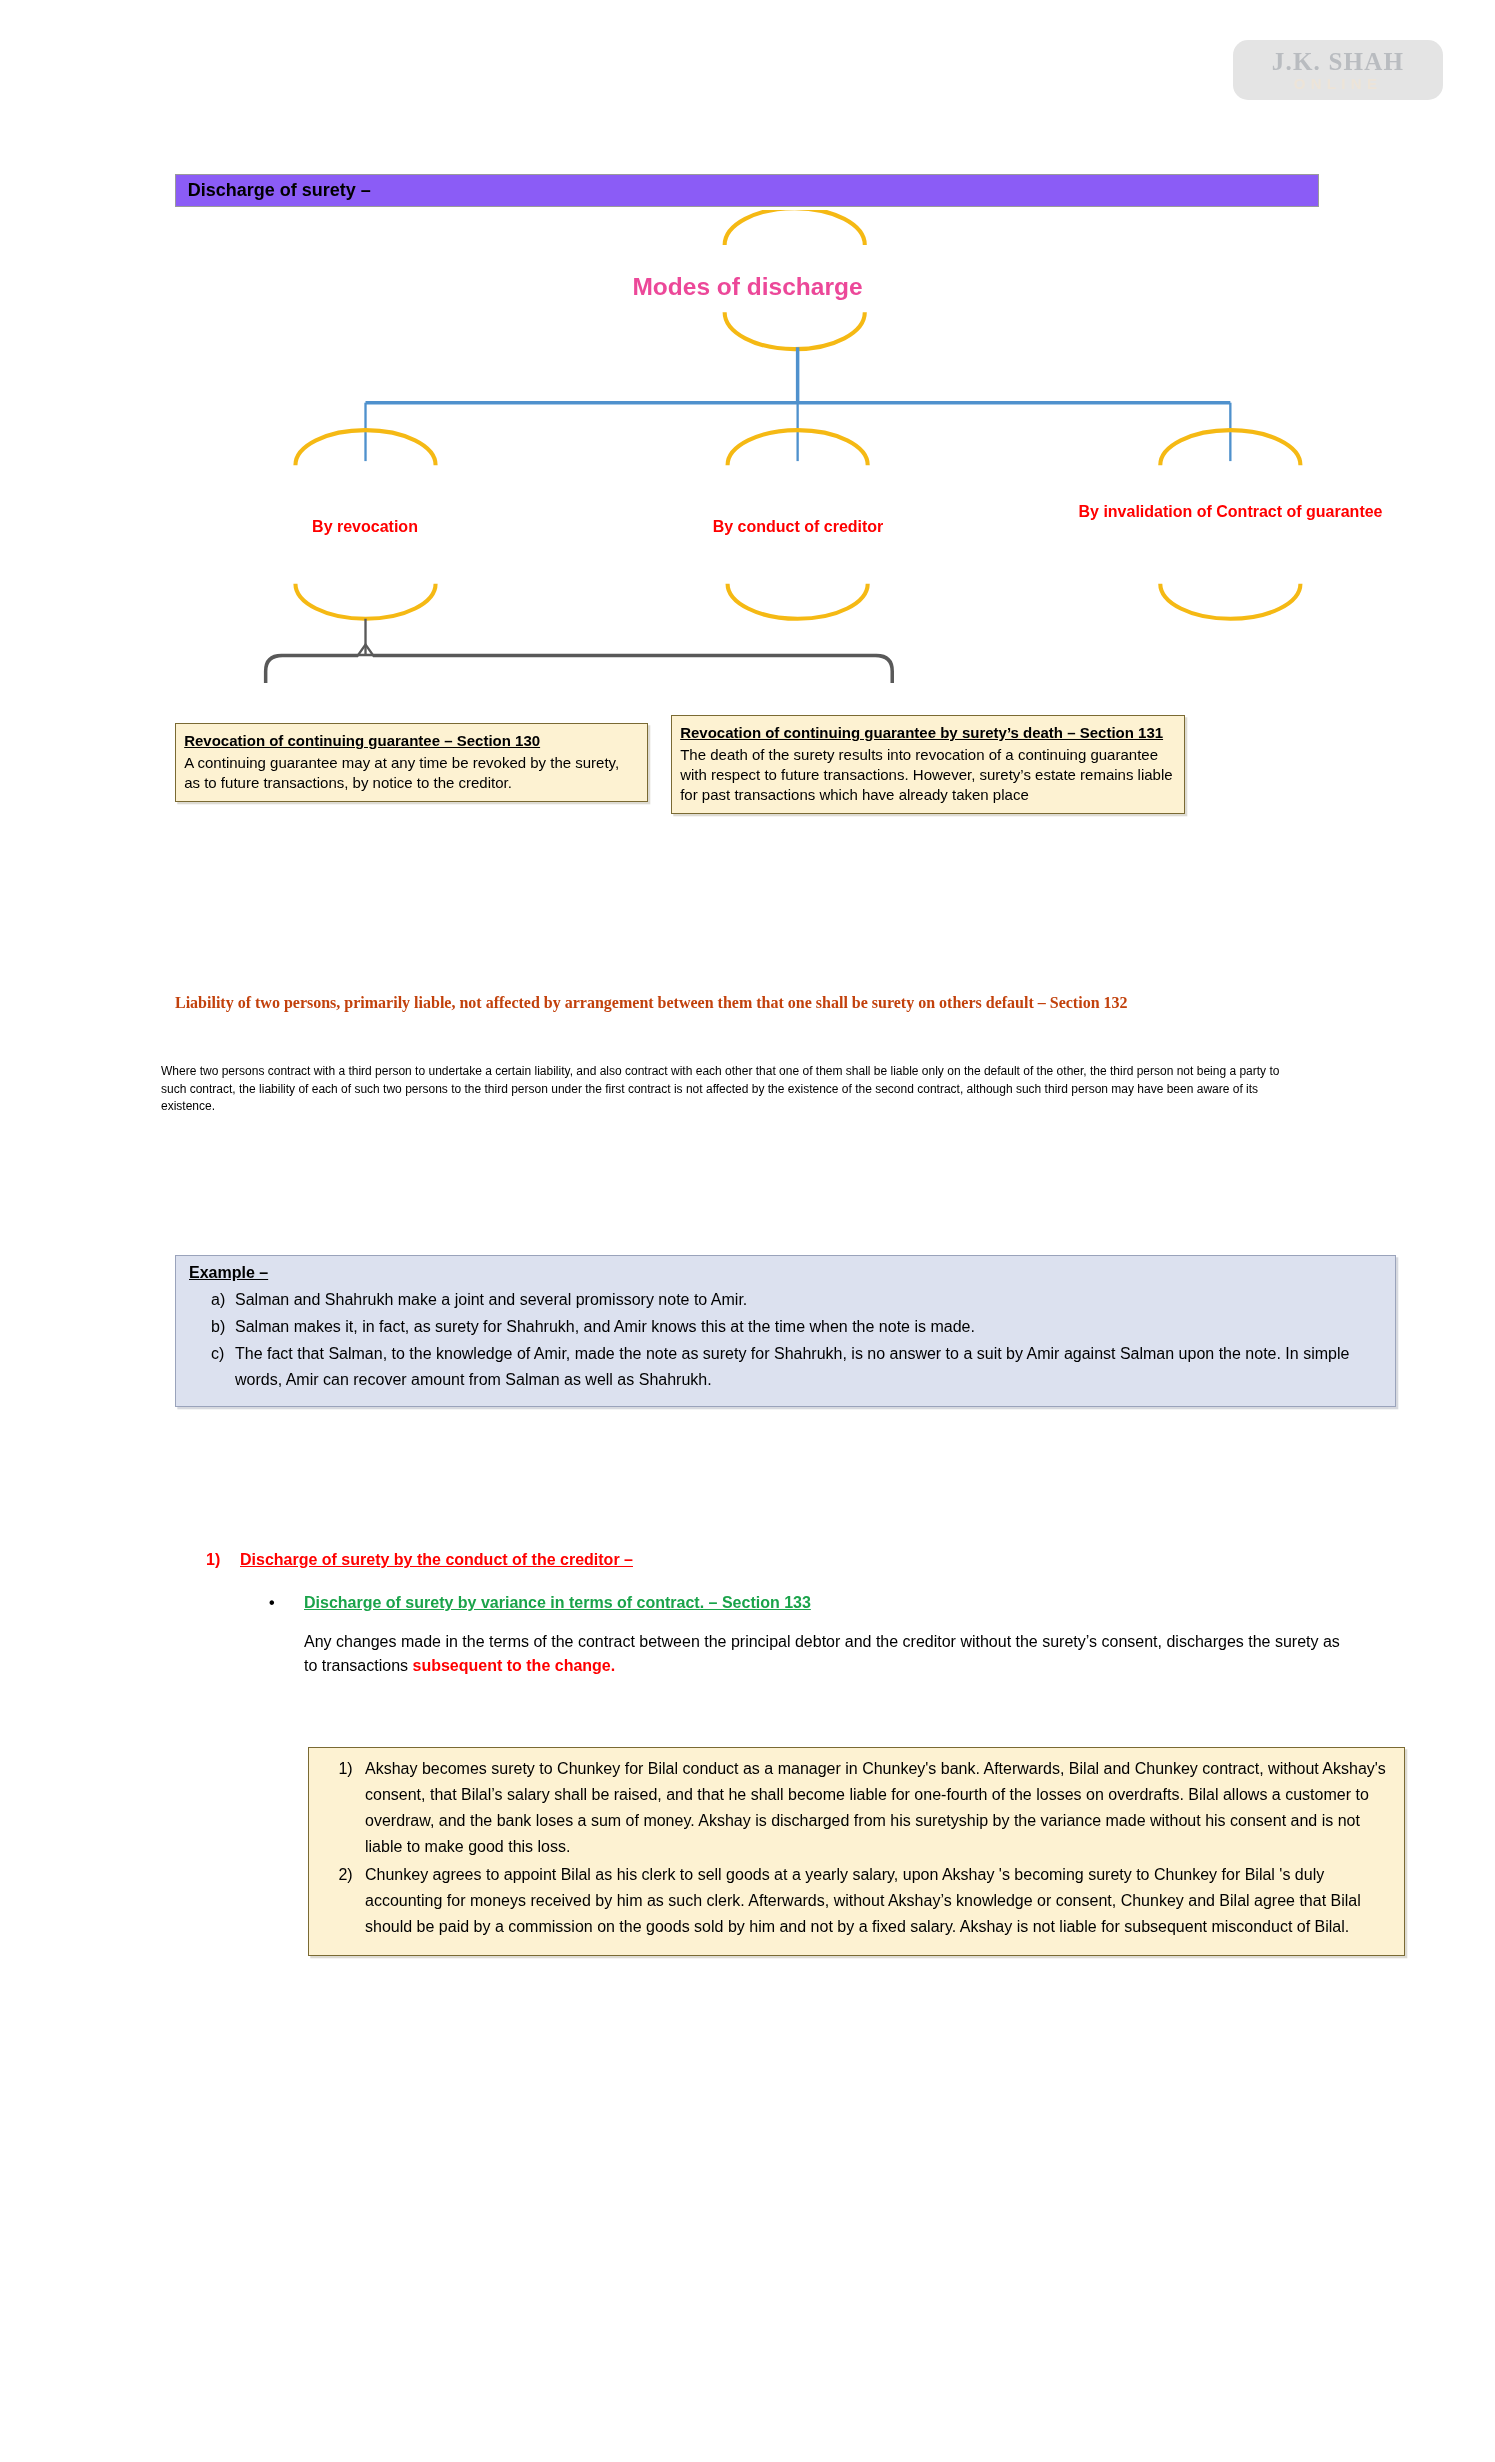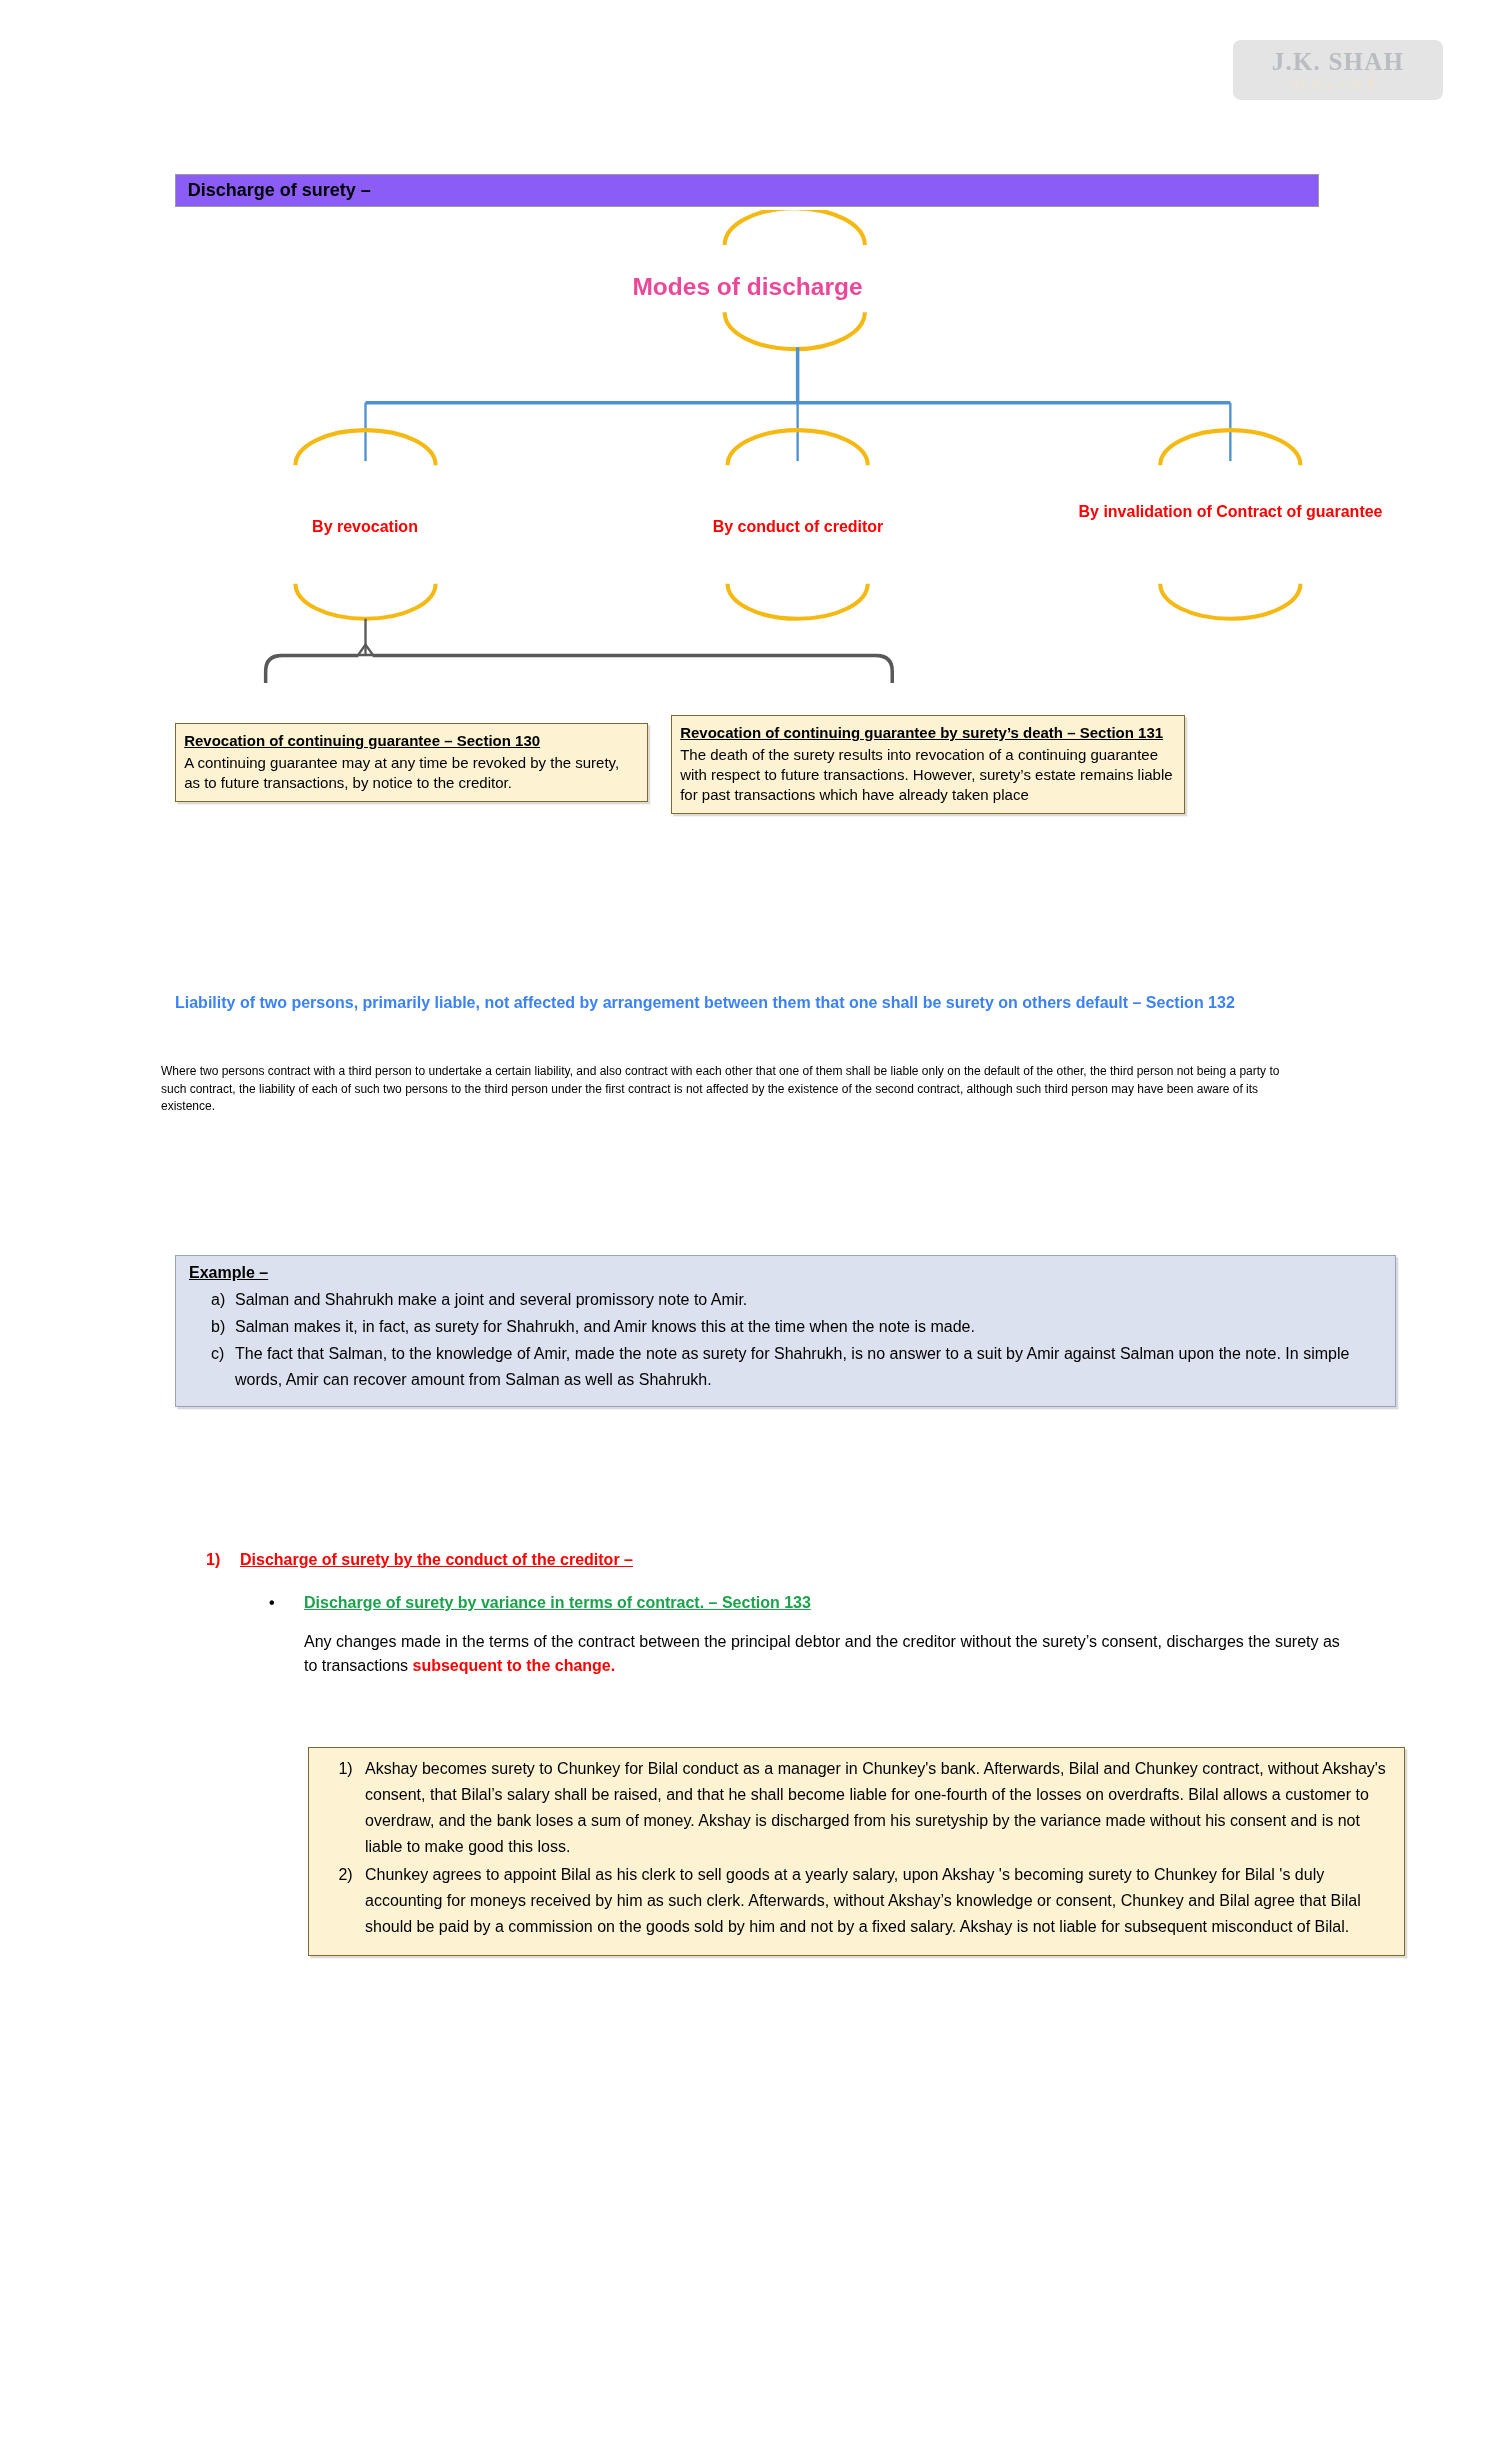--- a/index.html
+++ b/index.html
@@ -17,21 +17,21 @@
   }
 
   
   .logo-box {
     position: absolute;
     left: 1233px;
     top: 40px;
     width: 210px;
     height: 60px;
     background: #e4e4e4;
-    border-radius: 8px;
+    border-radius: 15px;
     display: flex;
     flex-direction: column;
     align-items: center;
     justify-content: center;
   }
   .logo-main {
     font-size: 25px;
     font-weight: bold;
     letter-spacing: 1.2px;
     color: #b9bcc0;
@@ -118,22 +118,23 @@
   #ybox-right { left: 671px; top: 715px; width: 514px;  }
 
   
   .red-head {
     position: absolute;
     left: 175px;
     top: 992px;
     width: 1133px;
     font-size: 16px;
     font-weight: bold;
-    color: #3b82f6;
+    color: #c2410c;
     line-height: 1.42;
+    font-family: Liberation Serif, serif;
   }
   .body-para {
     position: absolute;
     left: 161px;
     top: 1063px;
     width: 1145px;
     font-size: 12px;
     line-height: 1.46;
     color: #000;
   }

